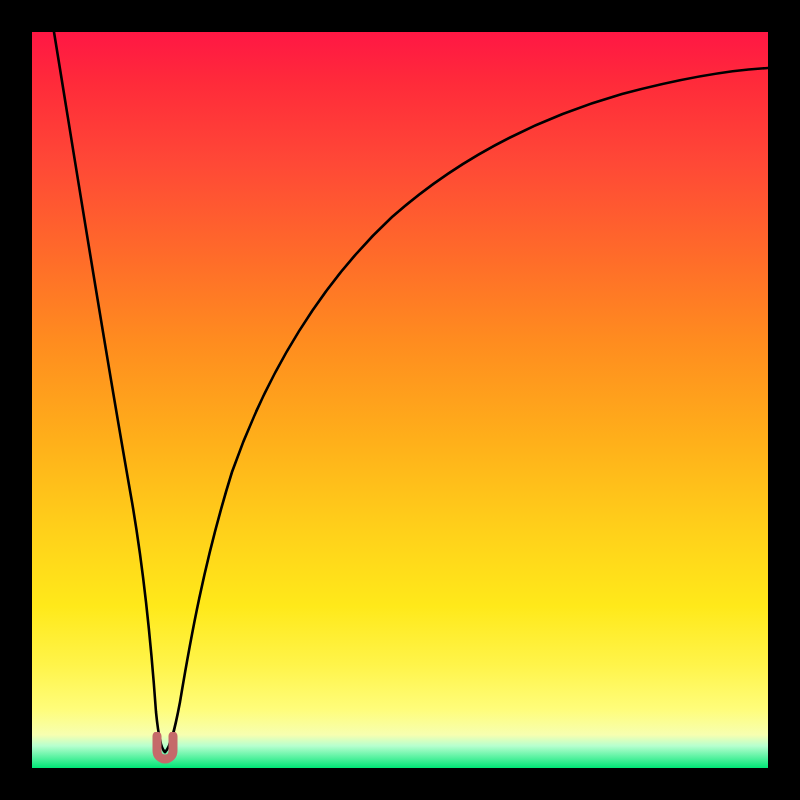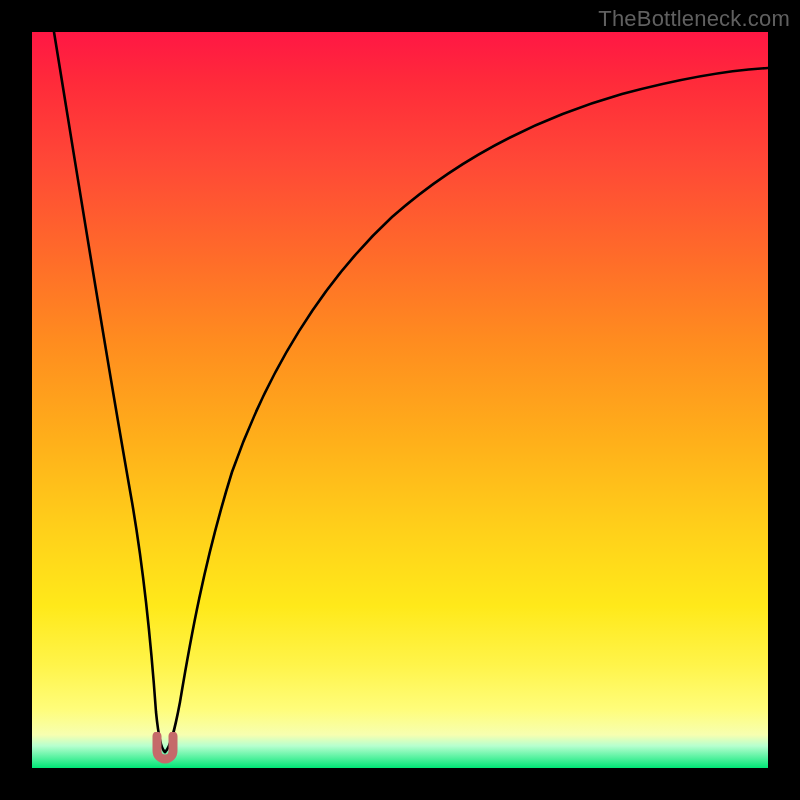--- a/index.html
+++ b/index.html
@@ -65,21 +65,20 @@
     height: 34px;
     pointer-events: none;
   }
   .marker svg { display: block; }
 </style>
 </head>
 <body>
 
 <div class="outer">
 
-  <div class="watermark">TheBottleneck.com</div>
 
   <div class="plot-area">
 
     <svg class="curve" viewBox="0 0 736 736" preserveAspectRatio="none">
 
       <path d="M 22 0
                C 40 110, 70 300, 100 470
                C 112 540, 119 610, 124 680
                C 127 710, 130 718, 133 720" fill="none" stroke="#000000" stroke-width="2.6" stroke-linecap="round"></path>
 

